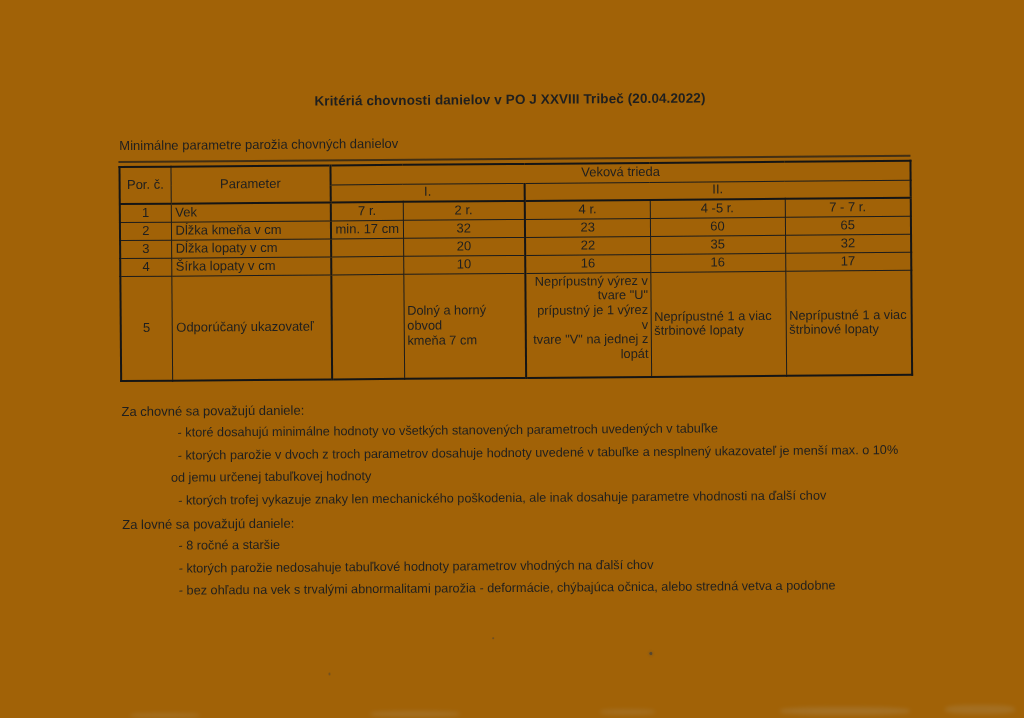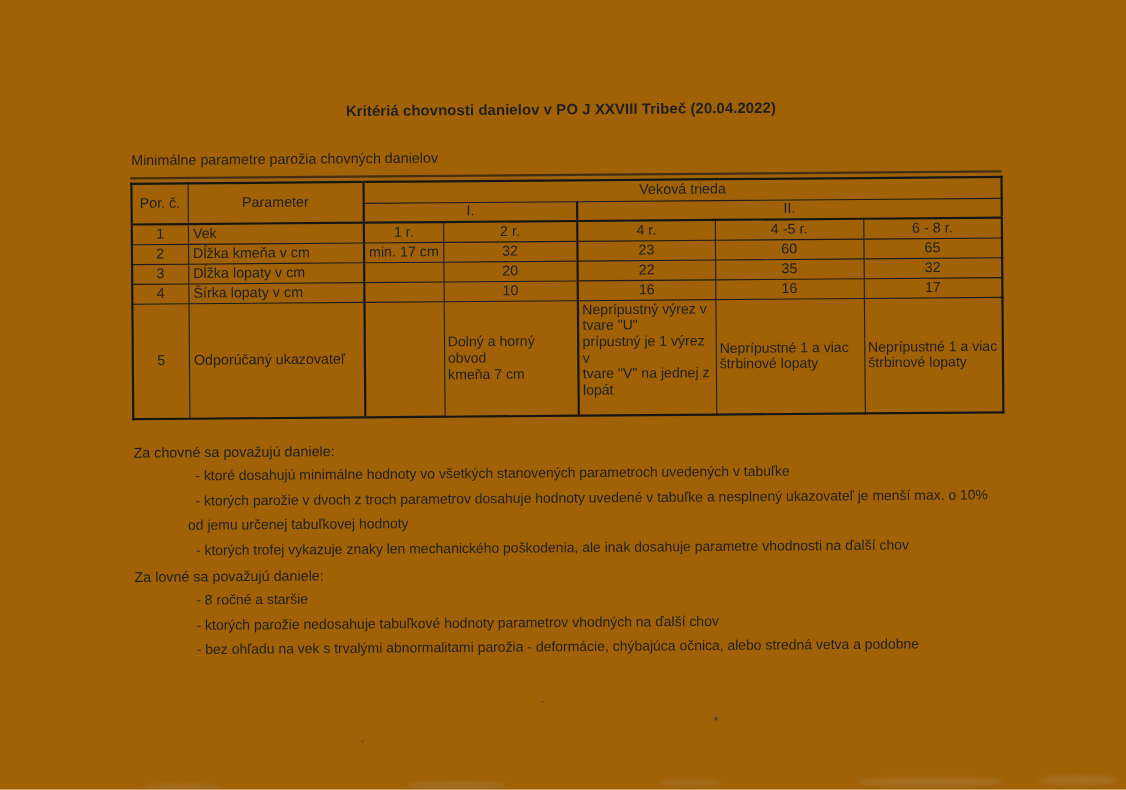--- a/index.html
+++ b/index.html
@@ -29,21 +29,21 @@
     border:1.5px solid #1c1c1c; padding:0 3px; line-height:1.15;
     vertical-align:middle; overflow:hidden; white-space:pre-line;
   }
   tr.h1 { height:19px; } tr.h2 { height:18px; } tr.d { height:18px; } tr.big { height:105px; }
   .c { text-align:center; }
   .hb { border-bottom:2.3px solid #151515 !important; }
   .vb { border-left:2.2px solid #151515 !important; }
   .g2 { border-left:2.2px solid #151515 !important; }
   .pname { text-align:left; padding-left:4px !important; }
   .long { line-height:20px; font-size:12.8px; text-align:left; padding:1px 2px 1px 3px !important; }
-  .cell-top { vertical-align:top !important; }
+  .cell-top { vertical-align:top !important;text-align:right; }
 
   .section { position:absolute; left:121px; width:800px; font-size:12.7px; }
   .sec1 { top:398px; }
   .sec2 { top:511px; }
   .sec-heading { margin:0; font-size:13px; font-weight:normal; line-height:21px; }
   .bullet { margin:0; padding-left:49px; text-indent:7px; line-height:22.6px; max-width:742px; }
 
   .speck { position:absolute; border-radius:50%; background:#3d3d3d; }
   .speck-1 { left:490px; top:637px; width:2px; height:2px; opacity:.5; }
   .speck-2 { left:647px; top:653px; width:3px; height:3px; opacity:.75; box-shadow:0 0 2px 1px rgba(68,68,68,.3); }
@@ -83,25 +83,25 @@
             <td colspan="5" class="c vb">Veková trieda</td>
           </tr>
           <tr class="h2">
             <td colspan="2" class="c vb hb">I.</td>
             <td colspan="3" class="c g2 hb">II.</td>
           </tr>
 
           <tr class="d">
             <td class="c">1</td>
             <td class="pname">Vek</td>
-            <td class="c vb">1 r.</td>
+            <td class="c vb">7 r.</td>
             <td class="c">2 r.</td>
             <td class="c g2">4 r.</td>
             <td class="c">4 -5 r.</td>
-            <td class="c">6 - 8 r.</td>
+            <td class="c">7 - 7 r.</td>
           </tr>
           <tr class="d">
             <td class="c">2</td>
             <td class="pname">Dĺžka kmeňa v cm</td>
             <td class="c vb">min. 17 cm</td>
             <td class="c">32</td>
             <td class="c g2">23</td>
             <td class="c">60</td>
             <td class="c">65</td>
           </tr>

